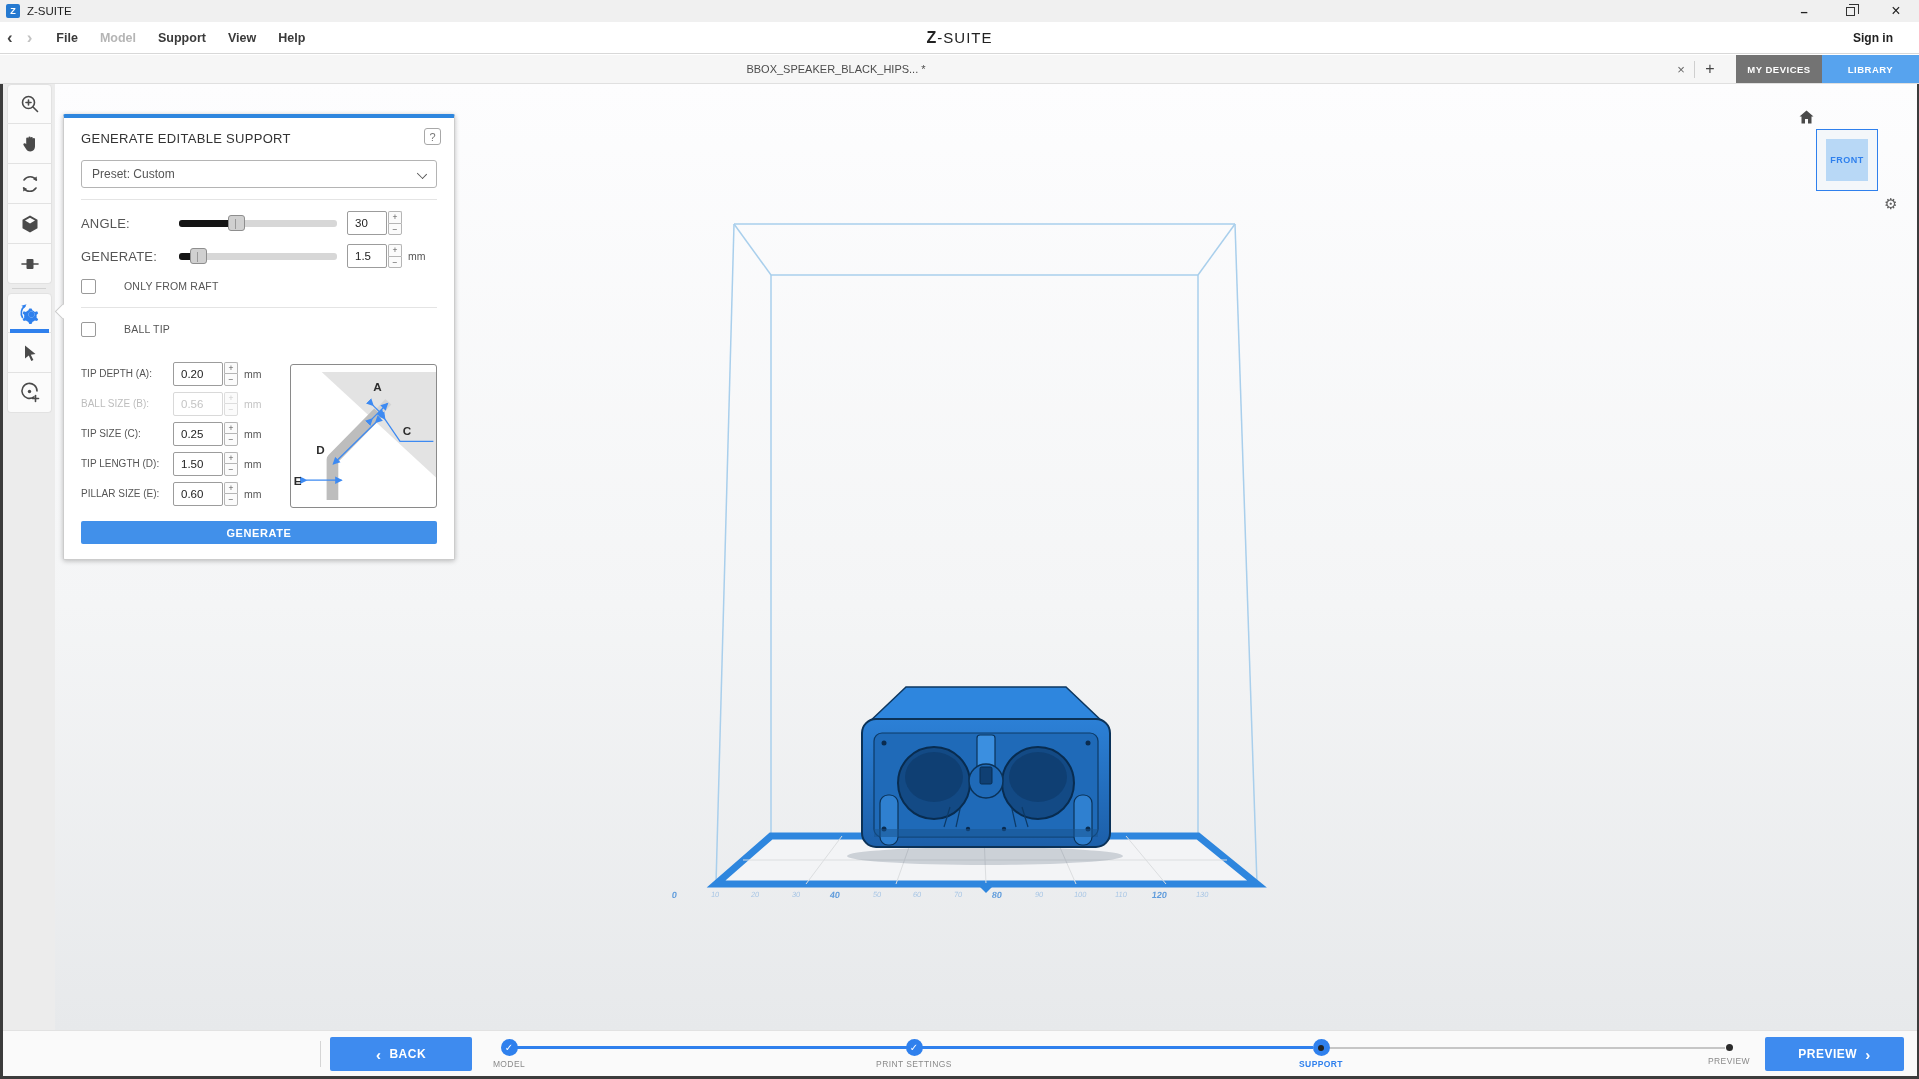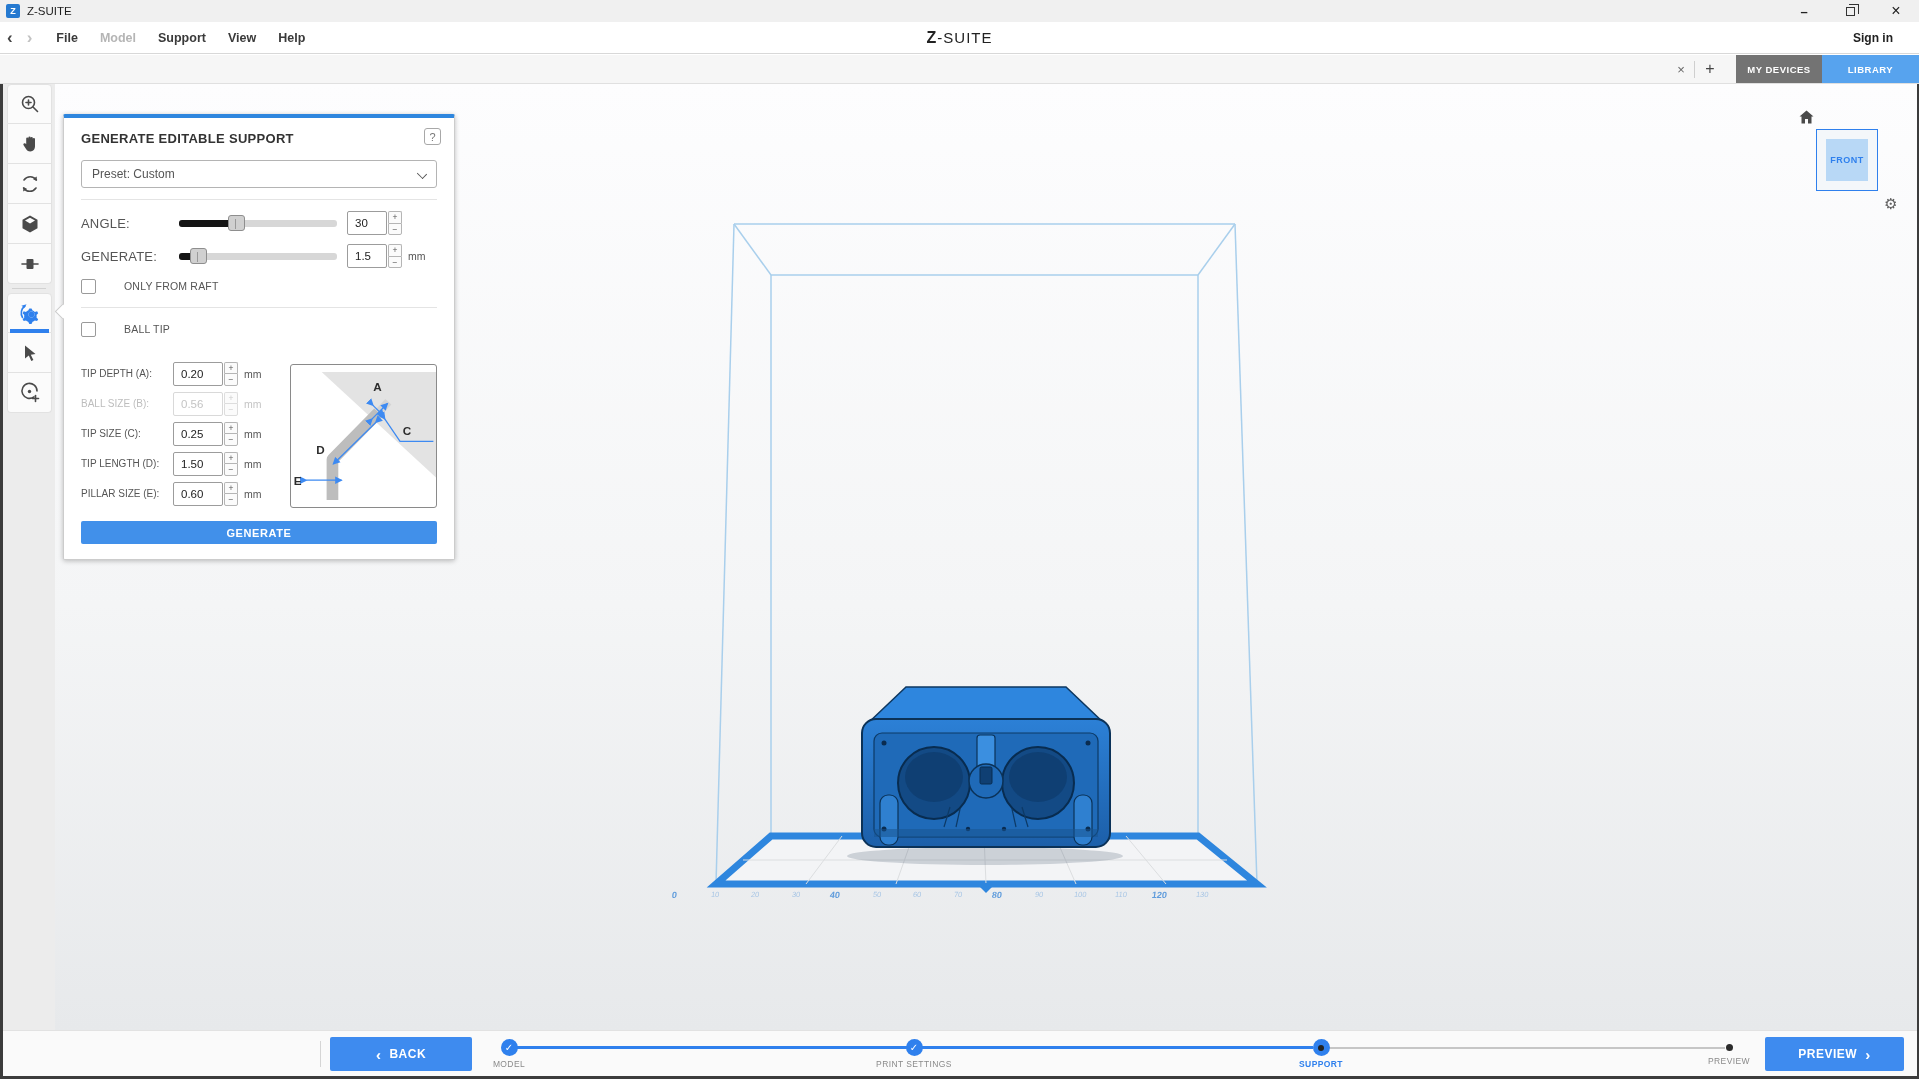--- a/index.html
+++ b/index.html
@@ -65,21 +65,21 @@
 
   
   .home-ico { position:absolute; left:1744px; top:26px; }
   .viewcube { position:absolute; left:1761px; top:45px; width:62px; height:62px; background:#f4f7fa; border:1px solid #2f80ed; display:flex; align-items:center; justify-content:center; }
   .viewcube-face { width:42px; height:42px; background:#b8d8f6; color:#2f80ed; font-size:9px; font-weight:bold; letter-spacing:.5px; display:flex; align-items:center; justify-content:center; }
   .vc-gear { position:absolute; left:1829px; top:112px; color:#5f5f5f; font-size:15px; line-height:1; }
 
   
   .panel { position:absolute; left:8px; top:30px; width:392px; background:#fff; border:1px solid #ccc; border-top:4px solid #2e86de; border-radius:2px; box-shadow:0 1px 5px rgba(0,0,0,.25); padding:13px 17px 15px 17px; z-index:20; }
   .panel-notch { position:absolute; left:-7px; top:188px; width:11px; height:11px; background:#fff; border-left:1px solid #ccc; border-bottom:1px solid #ccc; transform:rotate(45deg); }
-  .panel h1 { font-size:13px; font-weight:bold; color:#333; letter-spacing:.3px; margin-bottom:14px; }
+  .panel h1 { font-size:13px; font-weight:normal; color:#333; letter-spacing:.3px; margin-bottom:14px; }
   .help-btn { position:absolute; right:13px; top:10px; width:17px; height:17px; border:1px solid #a8a8a8; border-radius:3px; color:#777; font-size:11px; display:flex; align-items:center; justify-content:center; }
   .preset { height:28px; border:1px solid #b4b4b4; border-radius:3px; display:flex; align-items:center; padding:0 10px; font-size:12px; color:#555; position:relative; margin-bottom:11px; }
   .preset .chev { position:absolute; right:10px; top:9px; width:8px; height:8px; border-right:1.6px solid #555; border-bottom:1.6px solid #555; transform:rotate(45deg) scaleY(.8); }
   .p-hr { height:1px; background:#e4e4e4; margin:10px 0; }
   .slider-row { display:flex; align-items:center; height:26px; margin:7px 0 6px 0; }
   .s-label { width:98px; font-size:13px; color:#555; letter-spacing:.2px; }
   .track { position:relative; width:158px; height:7px; background:#d7d7d7; border-radius:3px; }
   .track .fill { position:absolute; left:0; top:0; bottom:0; background:#141414; border-radius:3px 0 0 3px; }
   .track .thumb { position:absolute; top:-5px; width:17px; height:16px; background:#d0d0d0; border:1px solid #8e8e8e; border-radius:3px;
       background-image:repeating-linear-gradient(90deg, transparent 0 4px, #9a9a9a 4px 5px, transparent 5px 8px); background-position:2px 0; background-size:12px 10px; background-repeat:no-repeat; background-position-y:3px; }
@@ -148,20 +148,21 @@
     <span class="menu-item" style="margin-left:6px;">File</span>
     <span class="menu-item disabled">Model</span>
     <span class="menu-item">Support</span>
     <span class="menu-item">View</span>
     <span class="menu-item">Help</span>
     <div class="center-logo"><span class="lz">Z</span><span>-SUITE</span></div>
     <span class="sign-in">Sign in</span>
   </div>
 
   <div class="tabbar">
+    <div class="doc-tab">BBOX_SPEAKER_BLACK_HIPS... *</div>
     <div class="tab-close">×</div>
     <div class="tab-sep"></div>
     <div class="tab-new">+</div>
     <div class="devlib">
       <div class="btn-mydevices">MY DEVICES</div>
       <div class="btn-library">LIBRARY</div>
     </div>
   </div>
 
   <div class="rail">

